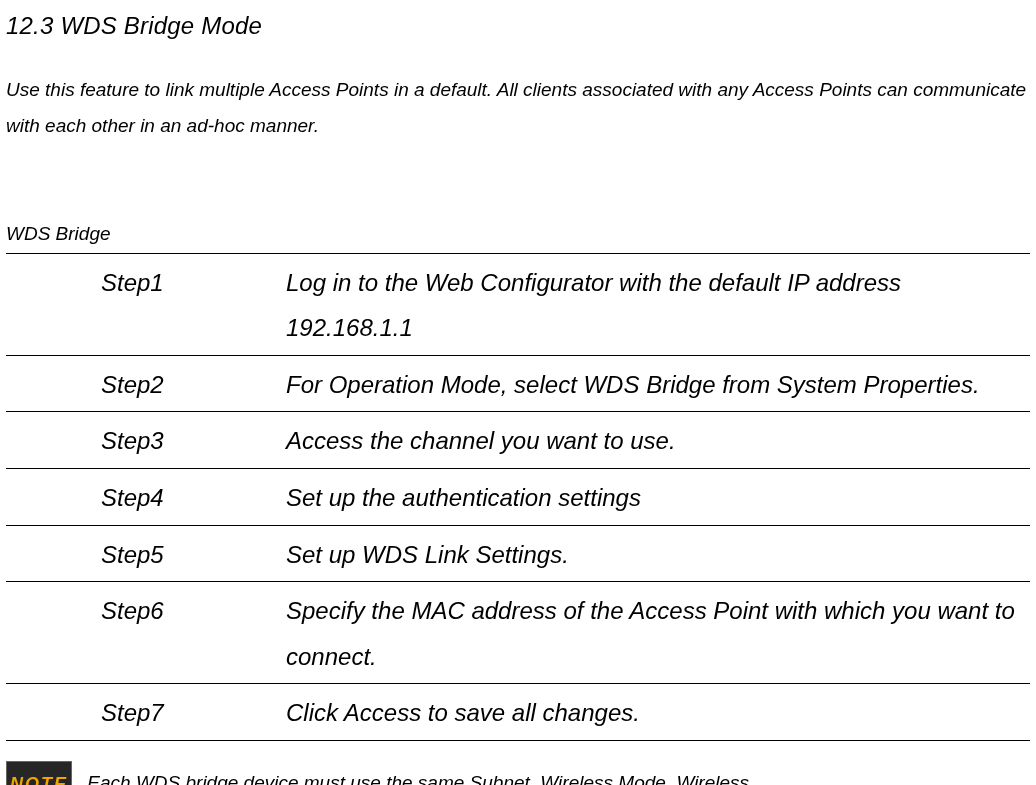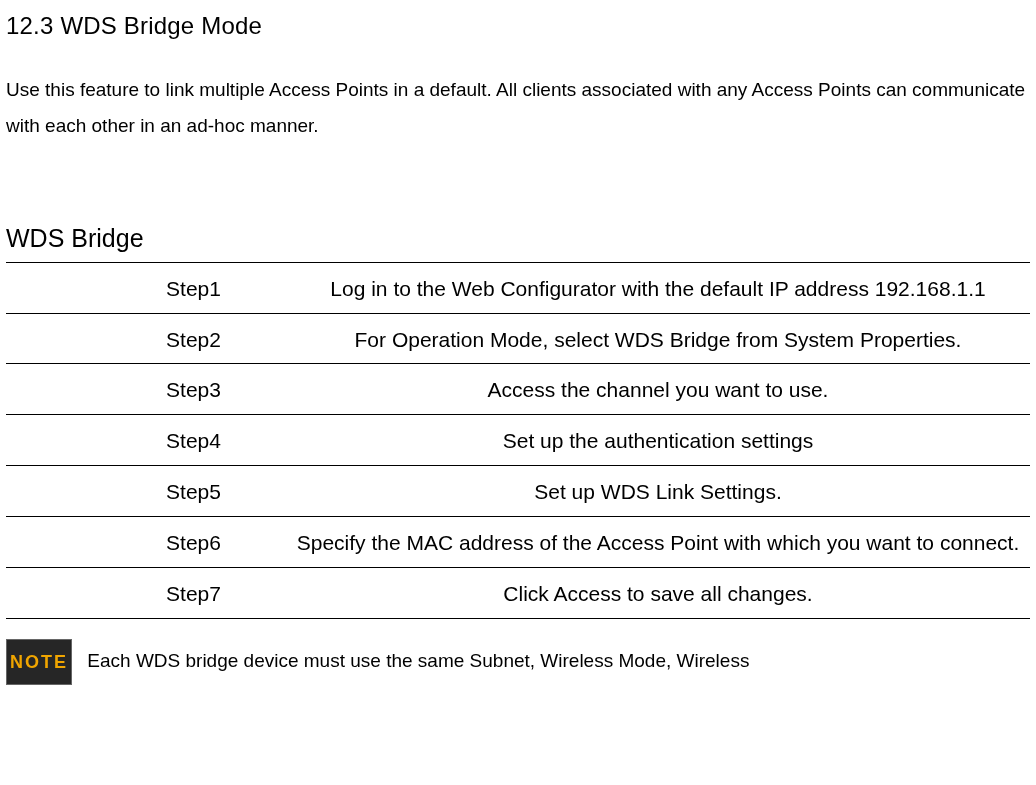--- a/index.html
+++ b/index.html
@@ -1,15 +1,15 @@
 <!DOCTYPE html>
 <html><head>
   <meta charset="utf-8">
   <style>
-    * { box-sizing: border-box; }
+    * { box-sizing: border-box; font-style: italic; }
     body {
       font-family: Arial, Helvetica, sans-serif;
       font-size: 19px;
       color: #000;
       background: #fff;
       margin: 0;
       padding: 8px 6px;
       width: 1036px;
       line-height: 1.5;
     }
@@ -22,32 +22,31 @@
     .intro {
       font-size: 19px;
       margin: 0 0 70px 0;
       line-height: 1.9;
     }
     .table {
       width: 100%;
       border-collapse: collapse;
     }
     .table-title-row td {
-      font-size: 25px;
+      font-size: 19px;
       padding: 6px 0 4px 0;
       border-bottom: 1px solid #000;
       margin-left: 44px;
     }
     .step-row td {
       padding: 6px 0 4px 0;
       border-bottom: 1px solid #000;
       vertical-align: top;
-      font-size: 21px;
+      font-size: 24px;
       line-height: 1.9;
-      text-align: center;
     }
     .step-label-cell {
       width: 280px;
       padding-left: 95px !important;
     }
     .note-section {
       margin-top: 20px;
       font-size: 19px;
       line-height: 2.2;
     }

